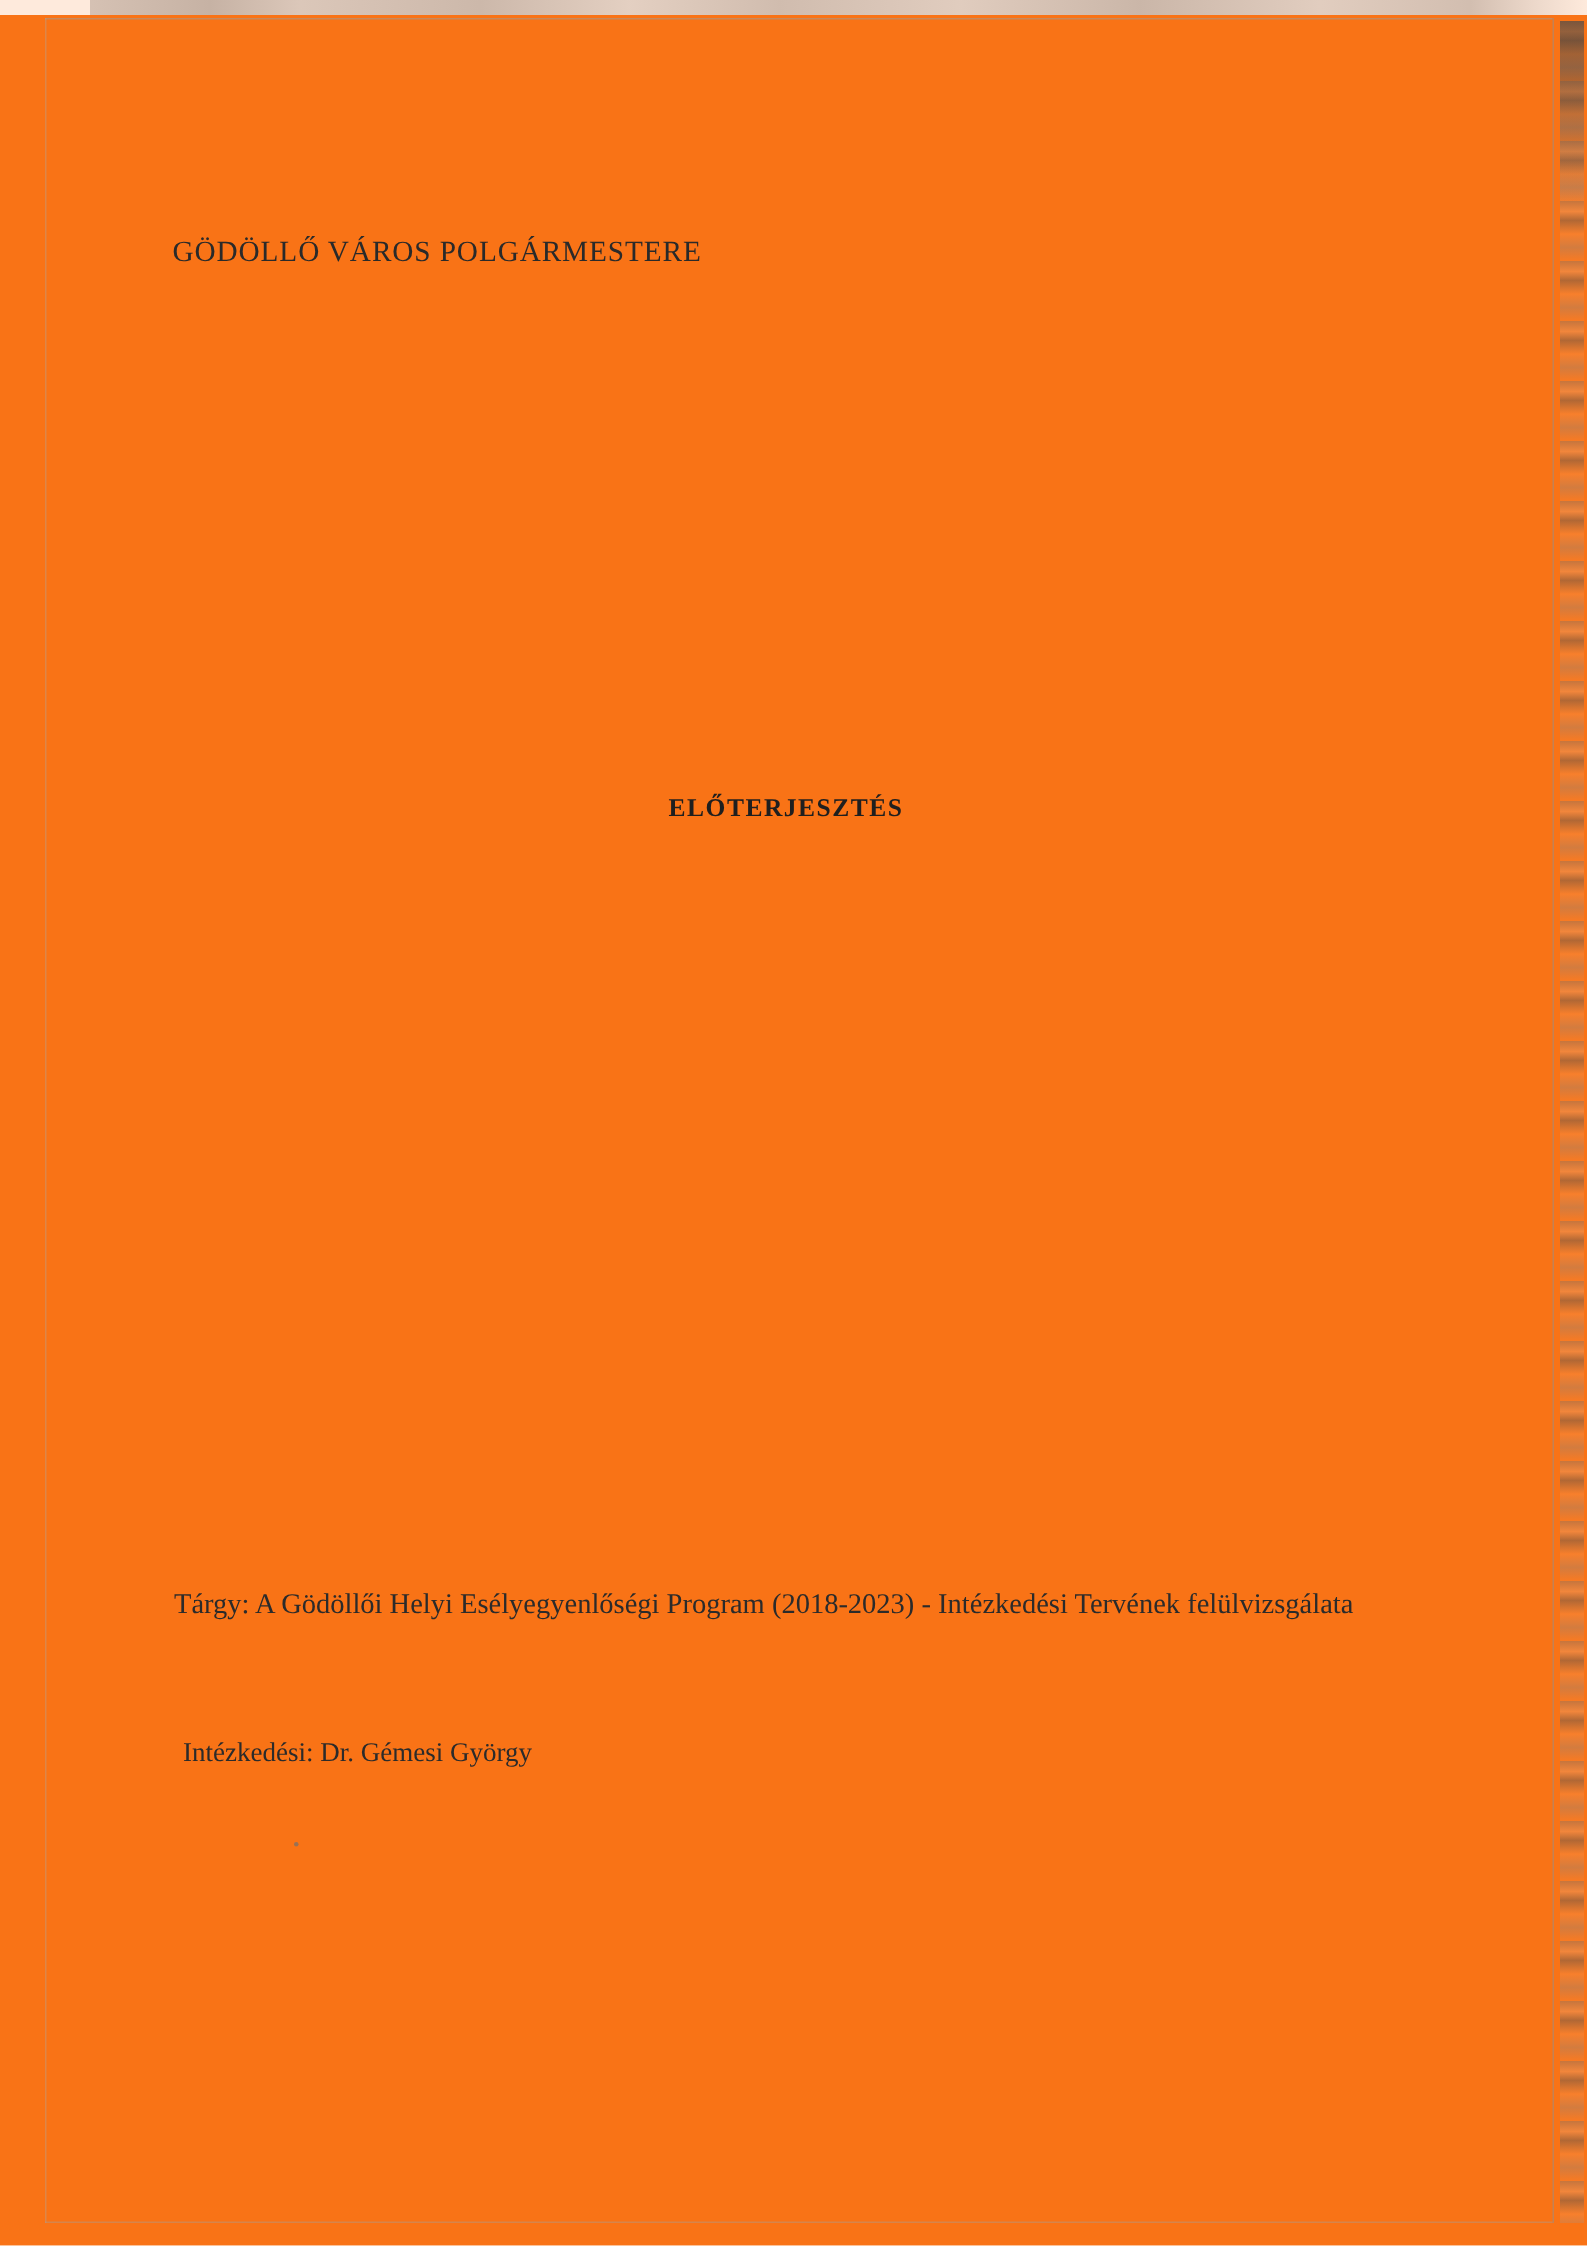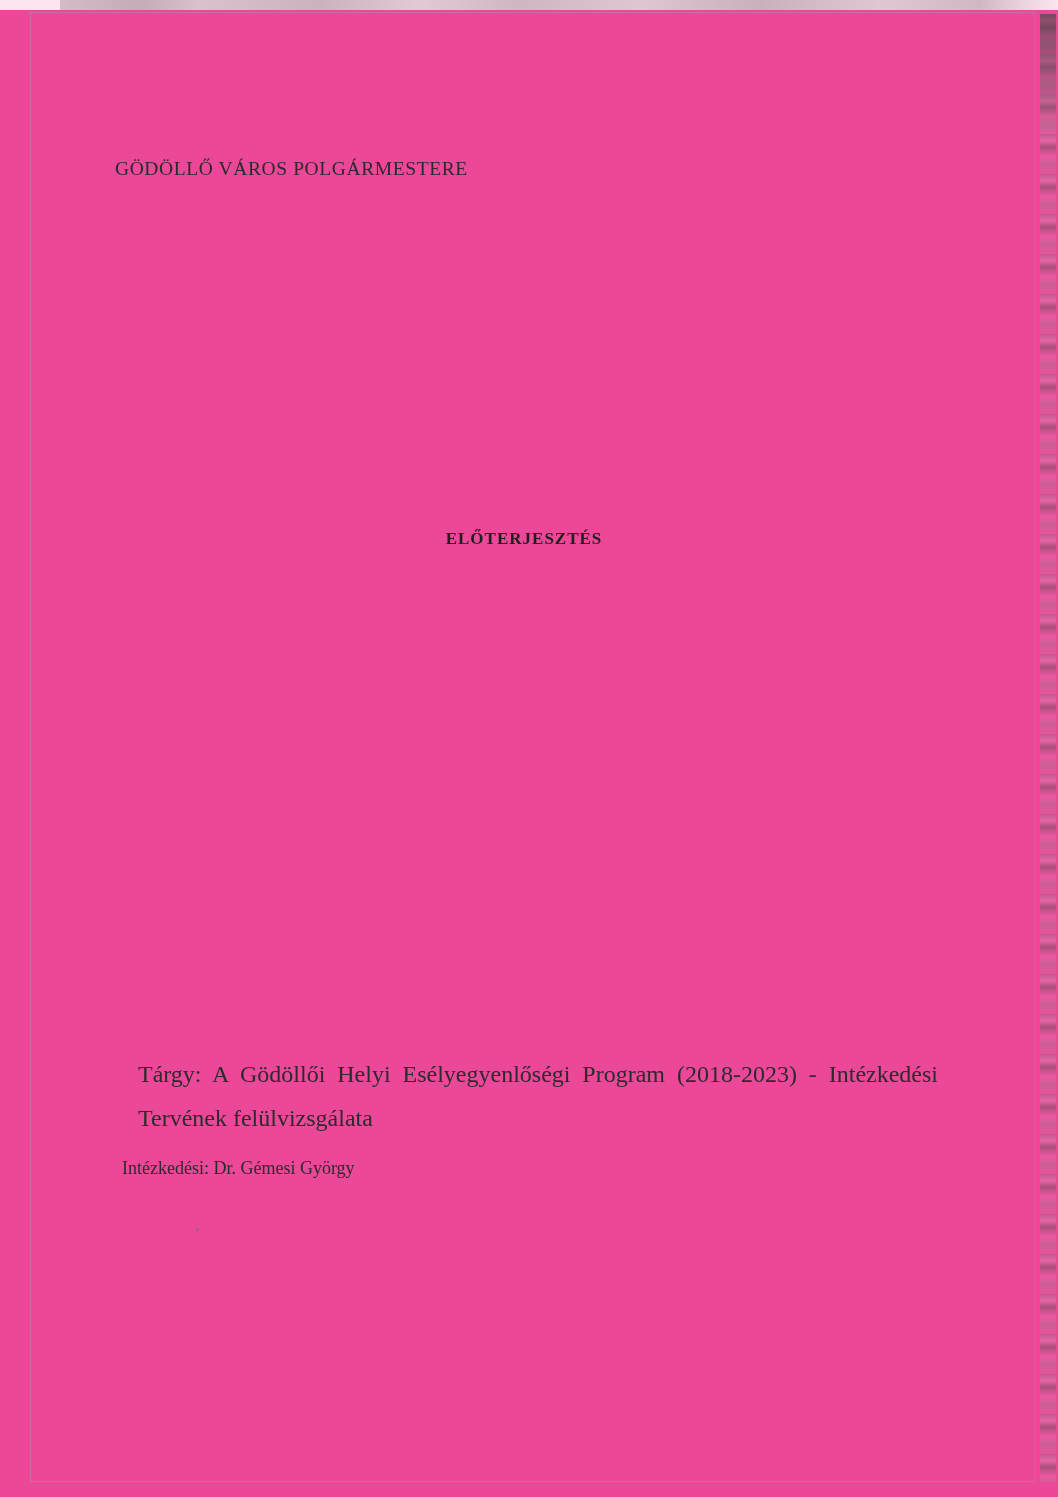--- a/index.html
+++ b/index.html
@@ -7,21 +7,21 @@
     padding: 0;
     background: #ffffff;
   }
   body {
     font-family: "Liberation Serif", serif;
   }
   .page {
     position: relative;
     width: 1058px;
     height: 1497px;
-    background: #ec4899;
+    background: #f97316;
     overflow: hidden;
   }
   
   .scan-top-edge {
     position: absolute;
     top: 0;
     left: 0;
     width: 1058px;
     height: 10px;
     background: linear-gradient(90deg,
@@ -113,23 +113,23 @@
     width: 1048px;
     text-align: center;
     font-size: 17px;
     font-weight: bold;
     letter-spacing: 1px;
     color: #1f1f1f;
   }
   .subject-block {
     position: absolute;
     top: 1052px;
-    left: 138px;
+    left: 116px;
     width: 800px;
-    font-size: 24px;
+    font-size: 19px;
     line-height: 1.85;
     color: #2b2b2b;
     text-align: justify;
   }
   .presenter-block {
     position: absolute;
     top: 1152px;
     left: 122px;
     width: 800px;
     font-size: 18px;

